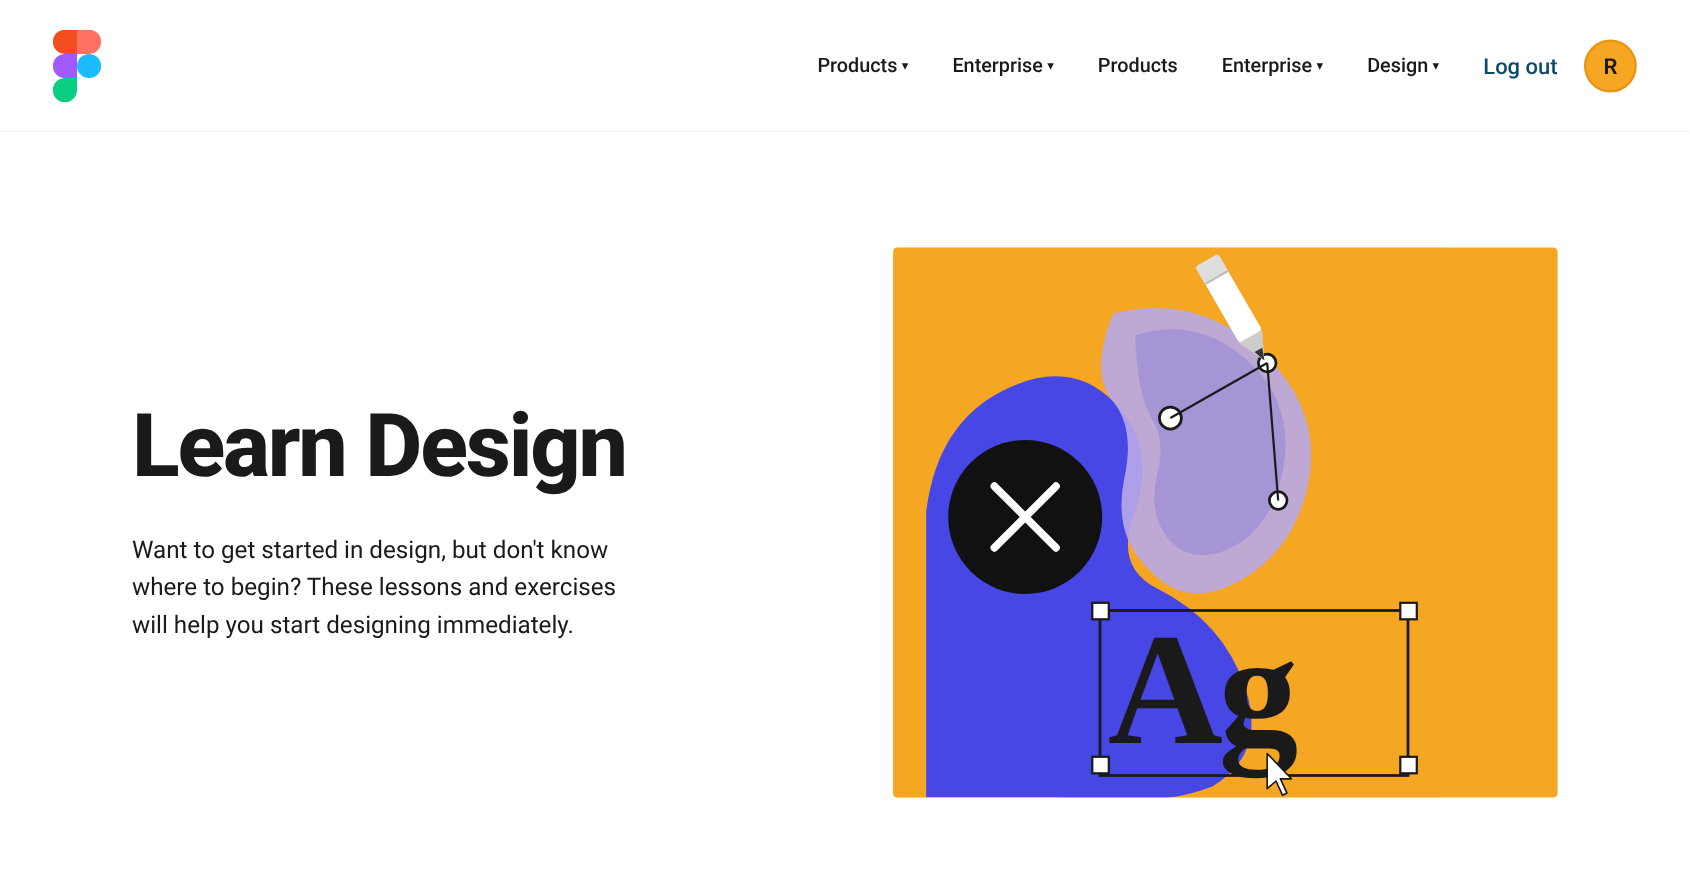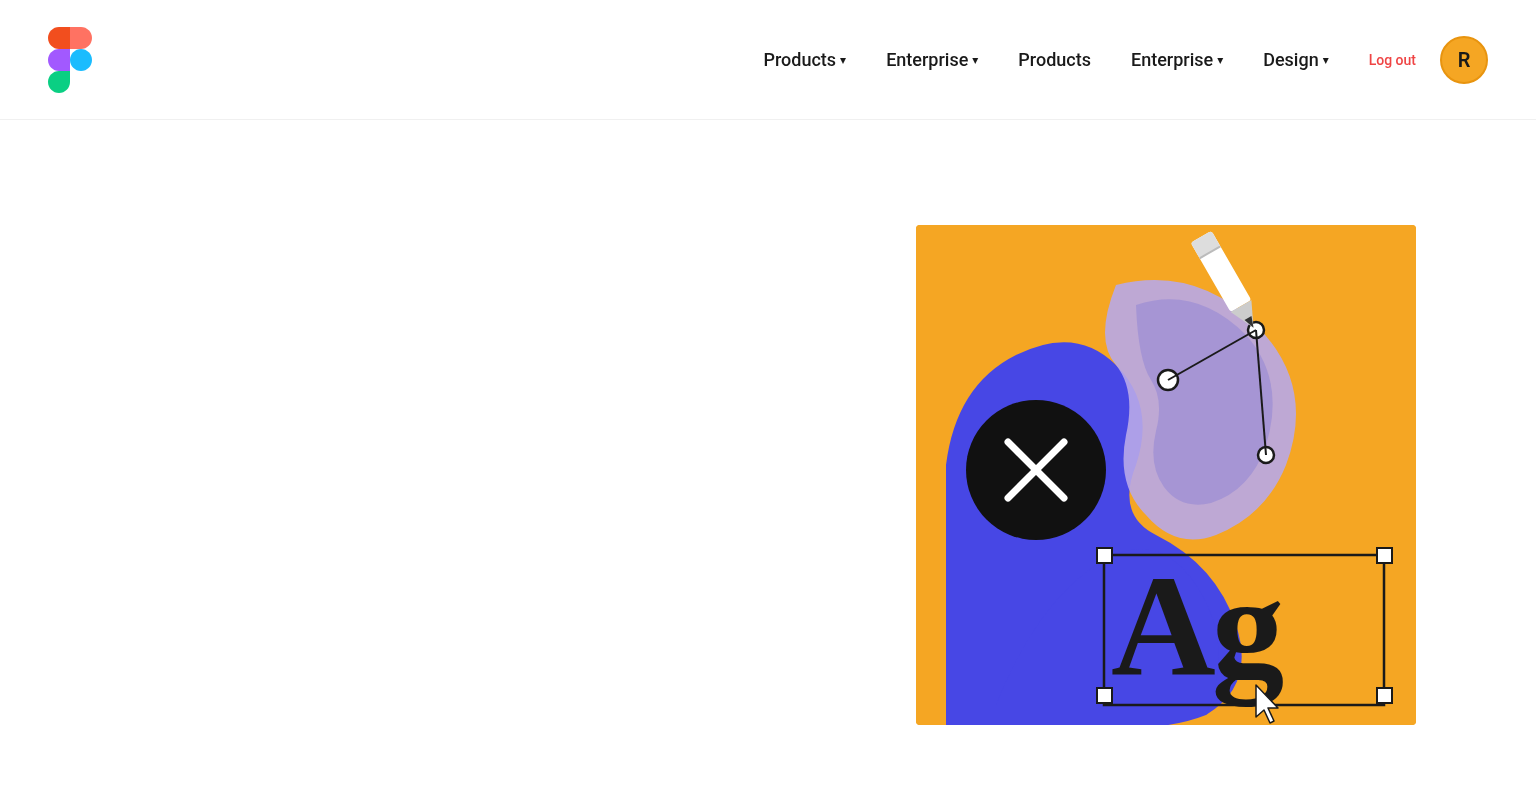--- a/index.html
+++ b/index.html
@@ -54,23 +54,23 @@
       border-radius: 8px;
       text-decoration: none;
     }
 
     .nav-item .chevron {
       font-size: 12px;
       color: #1a1a1a;
     }
 
     .nav-logout {
-      font-size: 14px;
+      font-size: 20px;
       font-weight: 500;
-      color: #ef4444;
+      color: #0c4a6e;
       cursor: pointer;
       padding: 8px 16px;
     }
 
     .nav-avatar {
       width: 48px;
       height: 48px;
       border-radius: 50%;
       background: #F5A623;
       display: flex;
@@ -108,21 +108,21 @@
     .hero-description {
       font-size: 22px;
       line-height: 1.55;
       color: #1a1a1a;
       font-weight: 400;
       max-width: 460px;
     }
 
     
     .hero-image-container {
-      width: 500px;
+      width: 604px;
       height: 500px;
       background: #F5A623;
       border-radius: 4px;
       position: relative;
       overflow: hidden;
       flex-shrink: 0;
     }
   </style>
 </head>
 <body>
@@ -161,20 +161,22 @@
     </a>
     <span class="nav-logout">Log out</span>
     <div class="nav-avatar">
       <span>R</span>
     </div>
   </div>
 </nav>
 
 <section class="hero">
   <div class="hero-text">
+    <h1 class="hero-title">Learn Design</h1>
+    <p class="hero-description">Want to get started in design, but don't know where to begin? These lessons and exercises will help you start designing immediately.</p>
   </div>
 
   <div class="hero-image-container">
     
     <svg width="500" height="500" viewBox="0 0 500 500" xmlns="http://www.w3.org/2000/svg">
 
       <rect width="500" height="500" fill="#F5A623"></rect>
 
       <path d="M 30 500 L 30 240 Q 40 160 100 130 Q 160 100 200 140 Q 240 180 220 240 Q 200 290 240 310 Q 300 340 320 400 Q 340 460 290 490 Q 240 510 150 500 Z" fill="#4747E5"></path>
 

